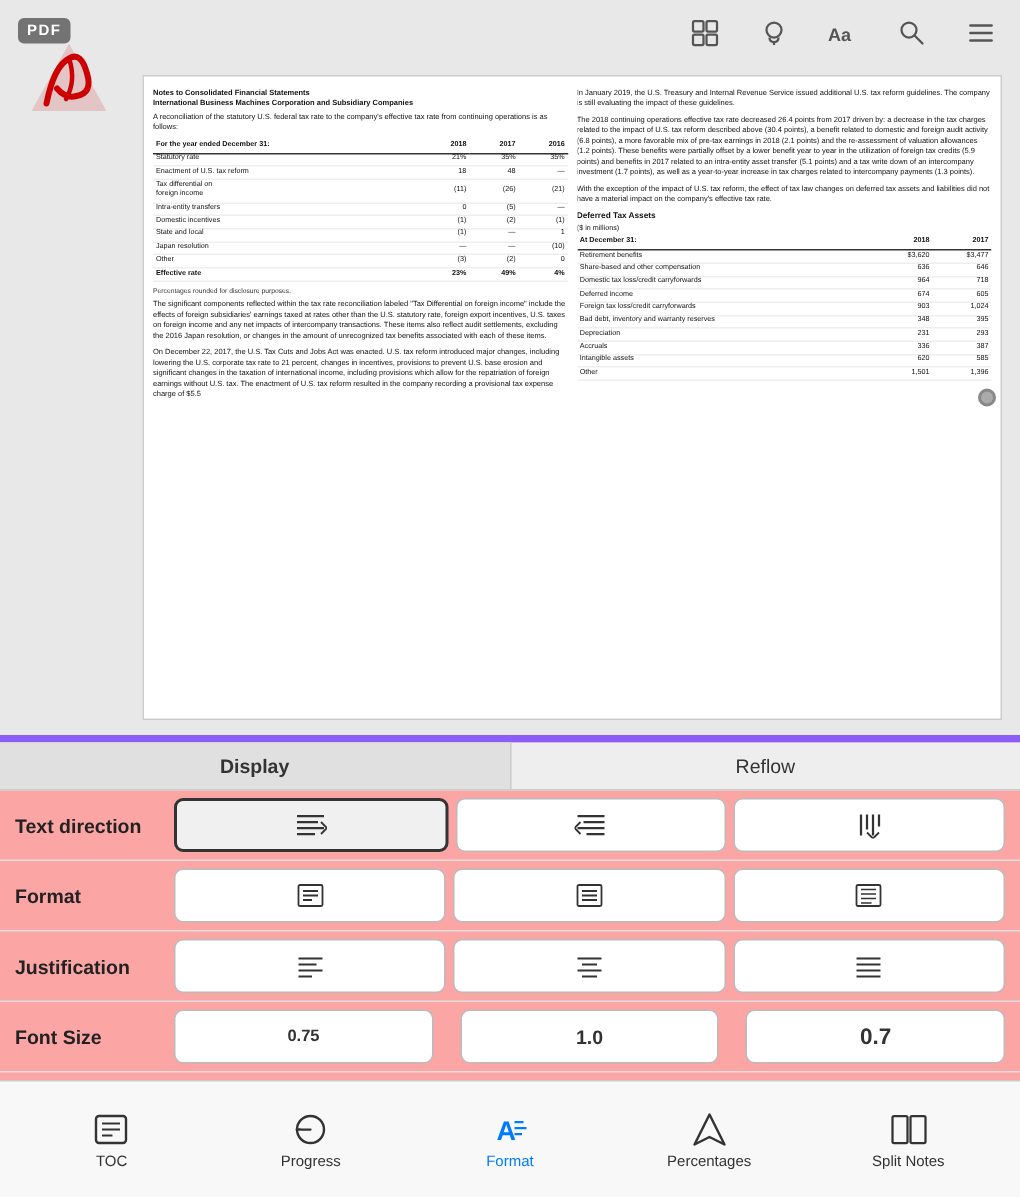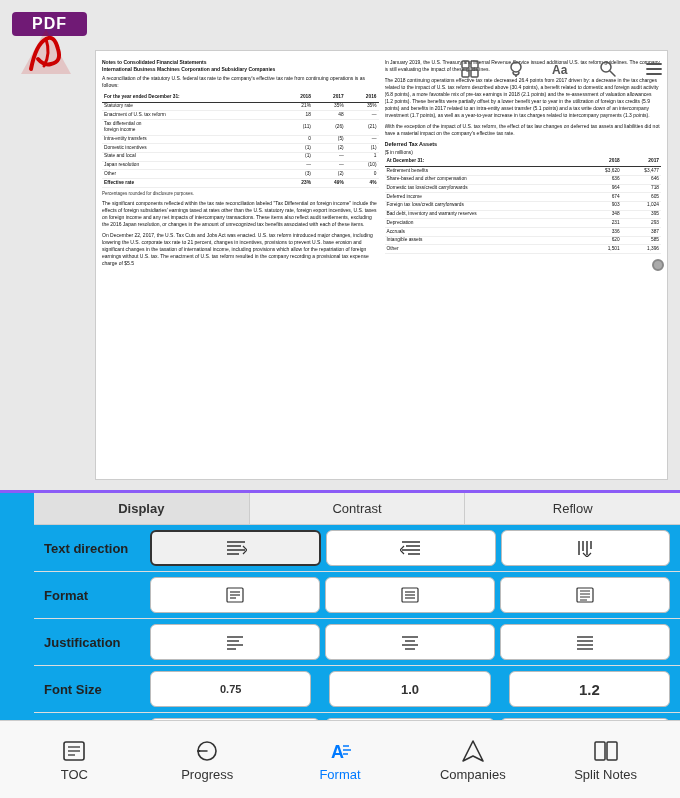--- a/index.html
+++ b/index.html
@@ -24,25 +24,25 @@
     
     .pdf-icon {
       position: absolute;
       top: 8px;
       left: 8px;
       width: 72px;
       height: 72px;
       z-index: 10;
     }
     .pdf-badge {
-      background: #701a75;
+      background: #737373;
       color: white;
-      font-size: 16px;
+      font-size: 10px;
       font-weight: bold;
-      padding: 3px 20px;
+      padding: 3px 6px;
       border-radius: 4px;
       position: absolute;
       top: 4px;
       left: 4px;
       letter-spacing: 1px;
     }
     .pdf-acrobat-icon {
       position: absolute;
       top: 16px;
       left: 8px;
@@ -52,21 +52,20 @@
 
     
     .top-toolbar {
       position: absolute;
       top: 8px;
       right: 12px;
       display: flex;
       gap: 18px;
       align-items: flex-start;
       z-index: 10;
-      margin-top: 47px;
     }
     .toolbar-icon {
       width: 28px;
       height: 28px;
       display: flex;
       align-items: center;
       justify-content: center;
       font-size: 16px;
       color: #444;
       cursor: pointer;
@@ -147,23 +146,22 @@
       border: 2px solid #888;
     }
 
     
     .control-panel {
       position: absolute;
       top: 490px;
       left: 0;
       right: 0;
       bottom: 78px;
-      background: #0ea5e9;
-      border-top: 3px solid #8b5cf6;
-      padding-left: 34px;
+      background: #fca5a5;
+      border-top: 5px solid #8b5cf6;
     }
 
     
     .panel-tabs {
       display: flex;
       border-bottom: 1px solid #ccc;
       background: #eeeeee;
     }
     .panel-tab {
       flex: 1;
@@ -296,21 +294,21 @@
     }
     .nav-item {
       display: flex;
       flex-direction: column;
       align-items: center;
       gap: 3px;
       cursor: pointer;
       min-width: 70px;
     }
     .nav-label {
-      font-size: 13px;
+      font-size: 10px;
       color: #333;
       font-weight: 400;
     }
     .nav-item.active .nav-label {
       color: #007aff;
     }
 
     
     .nav-svg {
       width: 26px;
@@ -514,21 +512,20 @@
 
       <div class="scroll-indicator"></div>
     </div>
   </div>
 </div>
 
 <div class="control-panel">
 
   <div class="panel-tabs">
     <div class="panel-tab active">Display</div>
-    <div class="panel-tab">Contrast</div>
     <div class="panel-tab">Reflow</div>
   </div>
 
   <div class="control-row">
     <div class="control-label">Text direction</div>
     <div class="control-options">
       <div class="control-btn active">
         <svg width="22" height="18" viewBox="0 0 22 18">
           <line x1="2" y1="3" x2="20" y2="3" stroke="#333" stroke-width="1.5"></line>
           <line x1="2" y1="7" x2="16" y2="7" stroke="#333" stroke-width="1.5"></line>
@@ -617,21 +614,21 @@
         </svg>
       </div>
     </div>
   </div>
 
   <div class="control-row">
     <div class="control-label">Font Size</div>
     <div class="fontsize-options">
       <div class="fontsize-btn" style="font-size:11px">0.75</div>
       <div class="fontsize-btn" style="font-size:13px">1.0</div>
-      <div class="fontsize-btn" style="font-size:15px">1.2</div>
+      <div class="fontsize-btn" style="font-size:15px">0.7</div>
     </div>
   </div>
 
   <div class="control-row">
     <div class="control-label">Columns</div>
     <div class="col-options">
       <div class="col-btn">1</div>
       <div class="col-btn">2</div>
       <div class="col-btn">3</div>
     </div>
@@ -668,21 +665,21 @@
       <line x1="16" y1="8" x2="22" y2="8" stroke="#007aff" stroke-width="1.5"></line>
       <line x1="16" y1="12" x2="24" y2="12" stroke="#007aff" stroke-width="1.5"></line>
       <line x1="16" y1="16" x2="21" y2="16" stroke="#007aff" stroke-width="1.5"></line>
     </svg>
     <span class="nav-label">Format</span>
   </div>
   <div class="nav-item">
     <svg class="nav-svg" viewBox="0 0 26 26">
       <polygon points="13,3 23,23 13,18 3,23" fill="none" stroke="#333" stroke-width="1.6" stroke-linejoin="round"></polygon>
     </svg>
-    <span class="nav-label">Companies</span>
+    <span class="nav-label">Percentages</span>
   </div>
   <div class="nav-item">
     <svg class="nav-svg" viewBox="0 0 26 26">
       <rect x="2" y="4" width="10" height="18" rx="1" fill="none" stroke="#333" stroke-width="1.5"></rect>
       <rect x="14" y="4" width="10" height="18" rx="1" fill="none" stroke="#333" stroke-width="1.5"></rect>
     </svg>
     <span class="nav-label">Split Notes</span>
   </div>
 </div>
 

